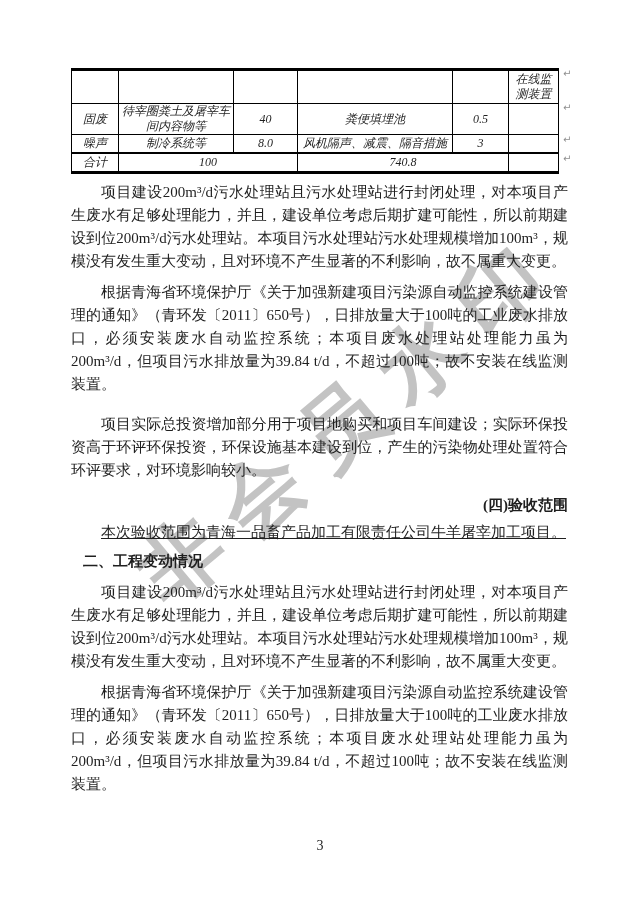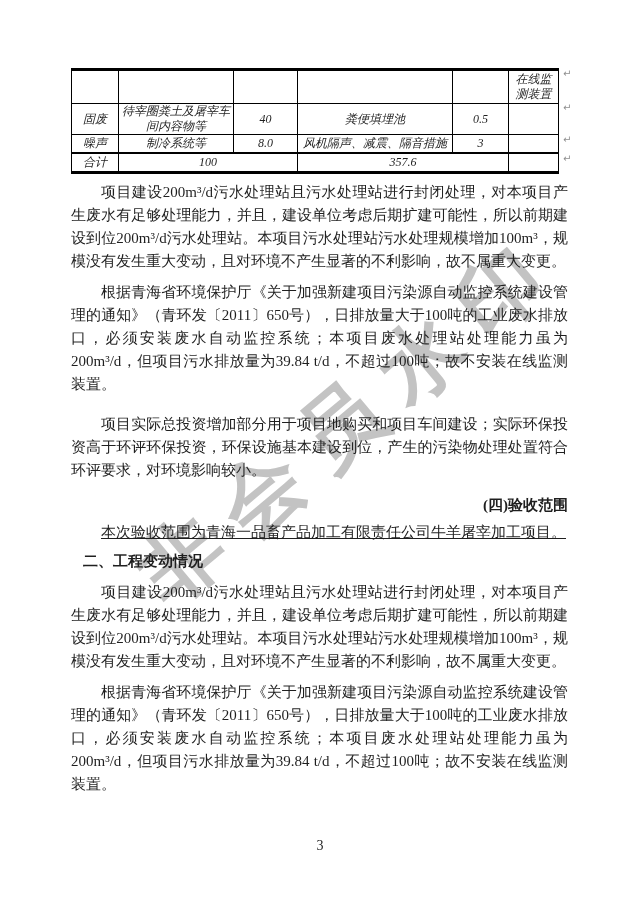--- a/index.html
+++ b/index.html
@@ -130,21 +130,21 @@
         <td>噪声</td>
         <td>制冷系统等</td>
         <td>8.0</td>
         <td>风机隔声、减震、隔音措施</td>
         <td>3</td>
         <td></td>
       </tr>
       <tr class="row-4">
         <td>合计</td>
         <td colspan="2">100</td>
-        <td colspan="2">357.6</td>
+        <td colspan="2">740.8</td>
         <td></td>
       </tr>
     </tbody>
   </table>
 
   <p class="para mt7">项目建设200m³/d污水处理站且污水处理站进行封闭处理，对本项目产生废水有足够处理能力，并且，建设单位考虑后期扩建可能性，所以前期建设到位200m³/d污水处理站。本项目污水处理站污水处理规模增加100m³，规模没有发生重大变动，且对环境不产生显著的不利影响，故不属重大变更。</p>
   <p class="para mt8">根据青海省环境保护厅《关于加强新建项目污染源自动监控系统建设管理的通知》（青环发〔2011〕650号），日排放量大于100吨的工业废水排放口，必须安装废水自动监控系统；本项目废水处理站处理能力虽为200m³/d，但项目污水排放量为39.84 t/d，不超过100吨；故不安装在线监测装置。</p>
   <p class="para mt10">项目实际总投资增加部分用于项目地购买和项目车间建设；实际环保投资高于环评环保投资，环保设施基本建设到位，产生的污染物处理处置符合环评要求，对环境影响较小。</p>
 
   <p class="heading mt12">(四)验收范围</p>

